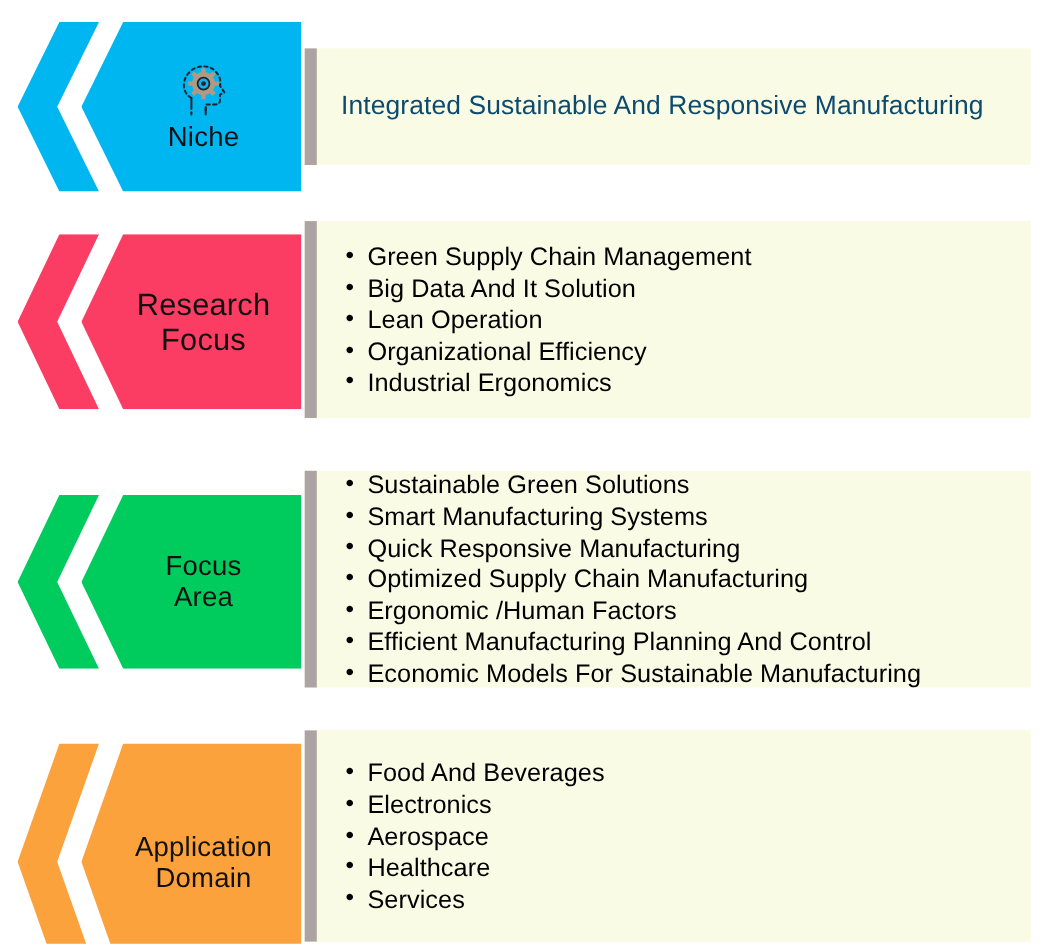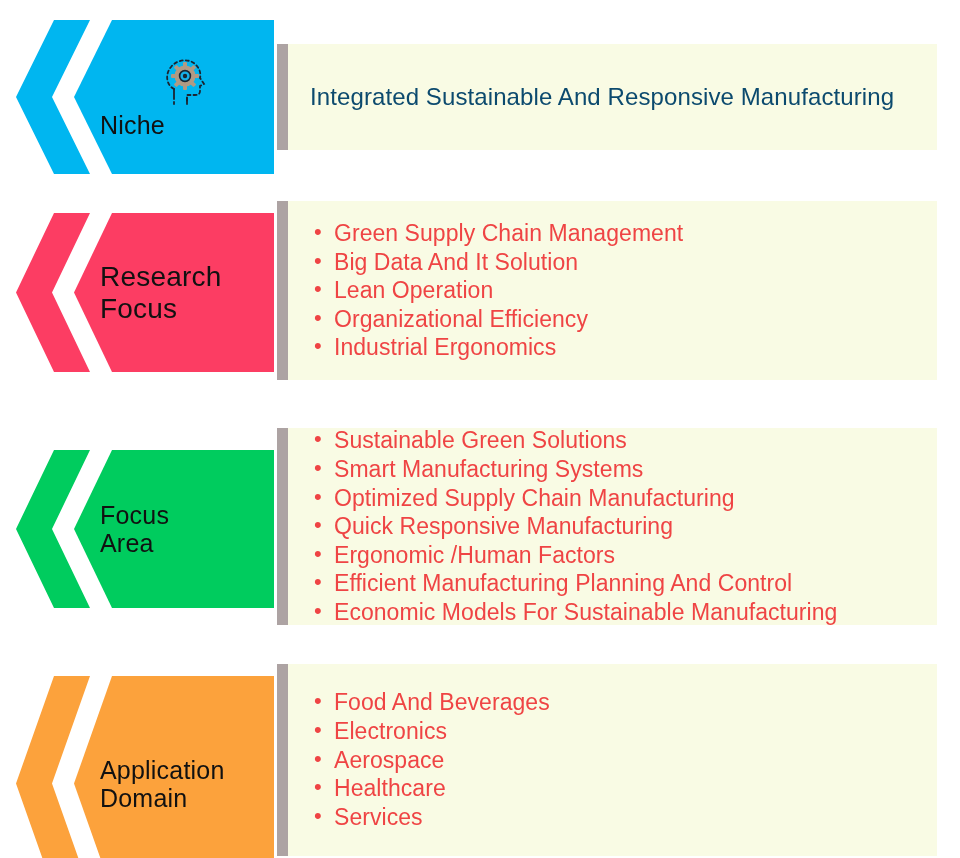--- a/index.html
+++ b/index.html
@@ -88,20 +88,21 @@
     flex-direction: column;
     align-items: center;
     justify-content: center;
     pointer-events: none;
   }
 
   .banner-label .label-text {
     color: #111111;
     font-size: 25px;
     line-height: 1.12;
+    text-align: center;
     letter-spacing: 0.2px;
     font-weight: 400;
     white-space: pre-line;
     padding-left: 26px;
     padding-right: 4px;
     box-sizing: border-box;
     width: 100%;
   }
 
   .banner-icon {
@@ -122,21 +123,21 @@
   }
 
   ul.bullets {
     margin: 0;
     padding: 0;
     list-style: none;
   }
 
   ul.bullets li {
     font-size: 23px;
-    color: #ef4444;
+    color: #000000;
     line-height: 1.245;
     letter-spacing: 0.05px;
     position: relative;
     padding-left: 24px;
     white-space: nowrap;
   }
 
   ul.bullets li::before {
     content: "\2022";
     position: absolute;
@@ -226,22 +227,22 @@
 Focus</div>
         </div>
       </div>
     </div>
     <div class="row" style="top: 0px; height: 858px;">
       <div class="panel" style="top: 428px; height: 197px; width: 660px; background: rgb(249, 251, 228); border-left-color: rgb(173, 163, 163);">
         <div class="panel-inner">
           <ul class="bullets">
             <li>Sustainable Green Solutions</li>
             <li>Smart Manufacturing Systems</li>
+            <li>Quick Responsive Manufacturing</li>
             <li>Optimized Supply Chain Manufacturing</li>
-            <li>Quick Responsive Manufacturing</li>
             <li>Ergonomic /Human Factors</li>
             <li>Efficient Manufacturing Planning And Control</li>
             <li>Economic Models For Sustainable Manufacturing</li>
           </ul>
         </div>
       </div>
       <div class="chevron-wrap" style="top: 450px; height: 158px; width: 258px;">
         <div class="chev-small">
           <svg class="chev-svg" viewBox="0 0 74 160" preserveAspectRatio="none" aria-hidden="true">
             <polygon points="38,0 74,0 36,80 74,160 38,160 0,80" fill="#00cc5e"></polygon>

